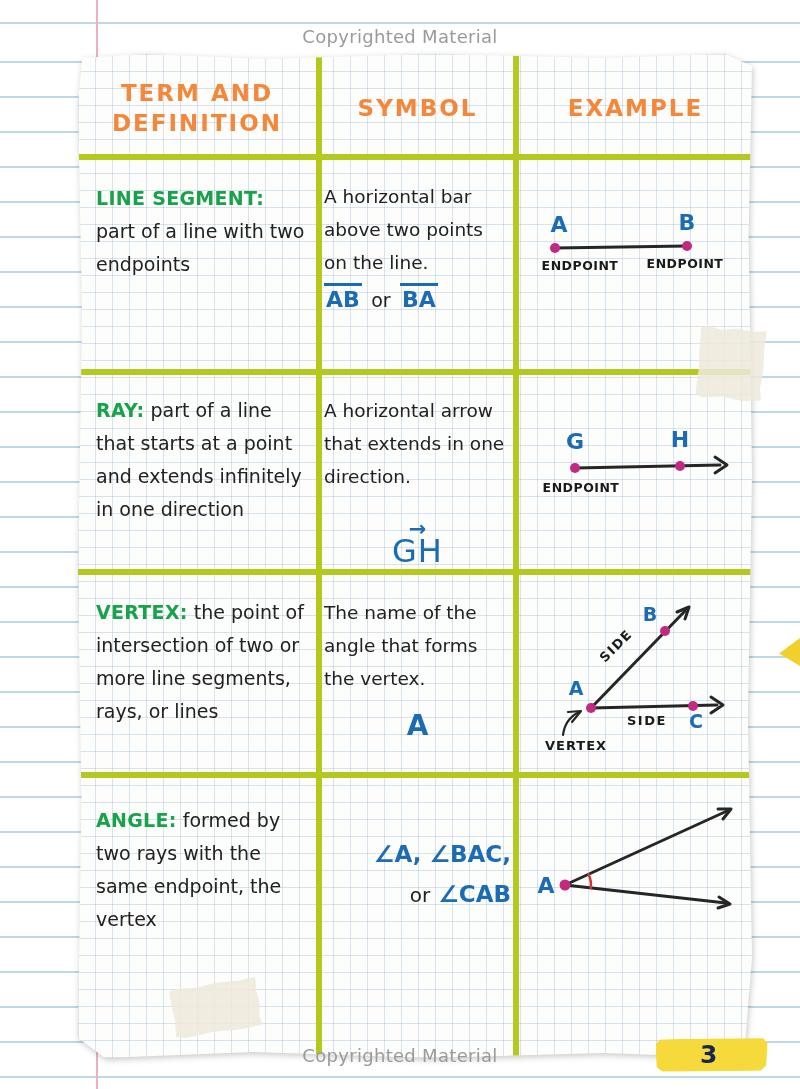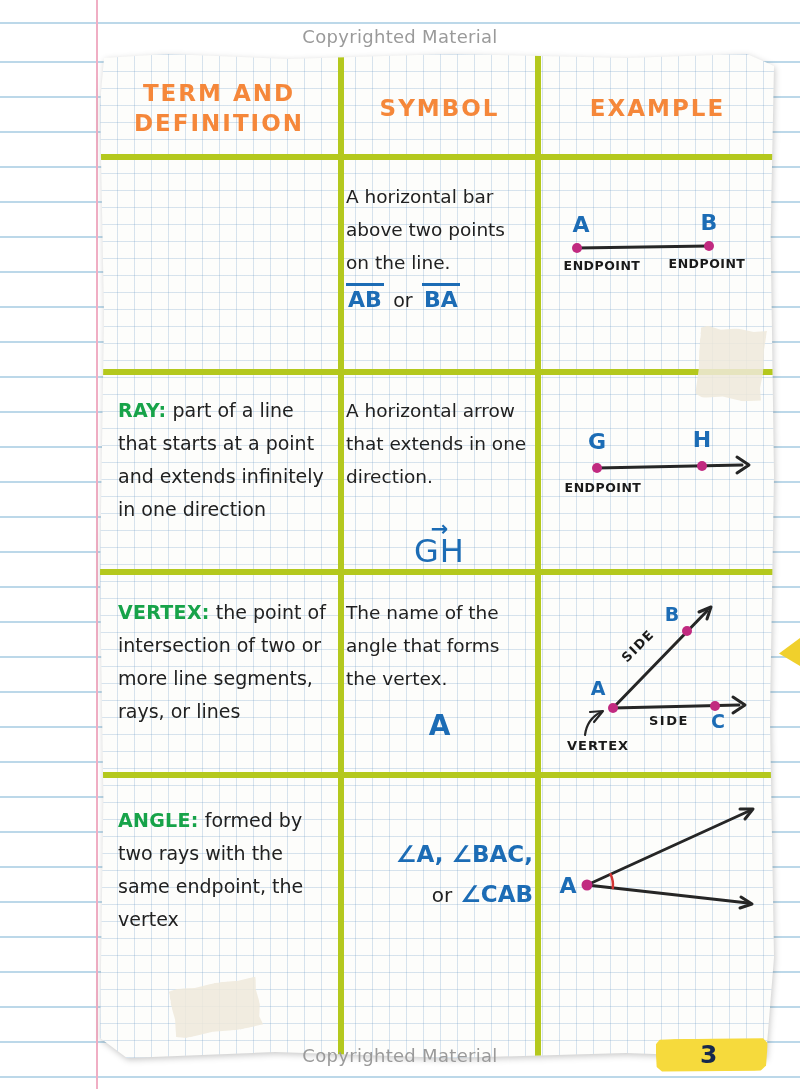--- a/index.html
+++ b/index.html
@@ -10,21 +10,21 @@
   .ruled { position: absolute; inset: 0;
     background-image: repeating-linear-gradient(to bottom, transparent 0px, transparent 33px, #bcd8e9 33px, #bcd8e9 35px);
     background-position: 0 28px; }
   .margin-line { position: absolute; left: 96px; top: 0; width: 2px; height: 1089px; background: #f0aec4; }
 
   .copyright { position: absolute; left: 0; right: 0; text-align: center; color: #9a9a9a; font-size: 18px; letter-spacing: 0.3px; z-index: 30; }
   .copyright.top { top: 26px; }
   .copyright.bottom { top: 1045px; }
 
   
-  .sheet-wrap { position: absolute; left: 100px; top: 54px; width: 674px; height: 1004px; filter: drop-shadow(1px 2px 3px rgba(0,0,0,0.22)); z-index: 5; }
+  .sheet-wrap { position: absolute; left: 78px; top: 54px; width: 674px; height: 1004px; filter: drop-shadow(1px 2px 3px rgba(0,0,0,0.22)); z-index: 5; }
   .sheet { position: relative; width: 100%; height: 100%; background-color: #fdfdfb;
     background-image:
       linear-gradient(to right, rgba(125,165,205,0.30) 1px, transparent 1px),
       linear-gradient(to bottom, rgba(125,165,205,0.30) 1px, transparent 1px);
     background-size: 17px 17px;
     clip-path: polygon(0.6% 0.4%, 10% 0%, 28% 0.5%, 52% 0%, 78% 0.4%, 96% 0%, 100% 1.2%, 99.5% 18%, 100% 42%, 99.4% 66%, 100% 90%, 98.8% 100%, 78% 99.5%, 52% 100%, 26% 99.4%, 4% 100%, 0% 98%, 0.5% 74%, 0% 52%, 0.6% 26%, 0% 5%); }
 
   
   .vline { position: absolute; top: 0; width: 6px; height: 1004px; background: #b4c81d; }
   .v1 { left: 238px; } .v2 { left: 435px; }
@@ -114,20 +114,24 @@
         <div>TERM AND</div>
         <div>DEFINITION</div>
       </div>
       <div class="cell hcell hc2">
         <div>SYMBOL</div>
       </div>
       <div class="cell hcell hc3">
         <div>EXAMPLE</div>
       </div>
 
+      <div class="cell c1 r1c1 def">
+        <span class="term block">LINE SEGMENT:</span>
+        <span>part of a line with two endpoints</span>
+      </div>
       <div class="cell c2 r1c2">
         <div class="sym-desc">A horizontal bar above two points on the line.</div>
         <div class="notation-seg">
           <span class="over">AB</span>
           <span class="or-word">or</span>
           <span class="over">BA</span>
         </div>
       </div>
       <svg class="diagram d1" width="233" height="150" viewBox="0 0 233 150">
         <line x1="36" y1="48" x2="168" y2="46" stroke="#262626" stroke-width="3" stroke-linecap="round"></line>

